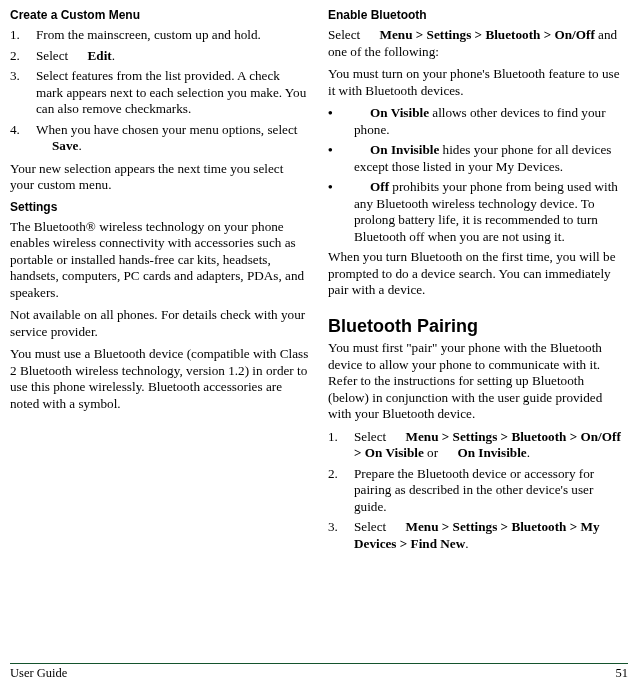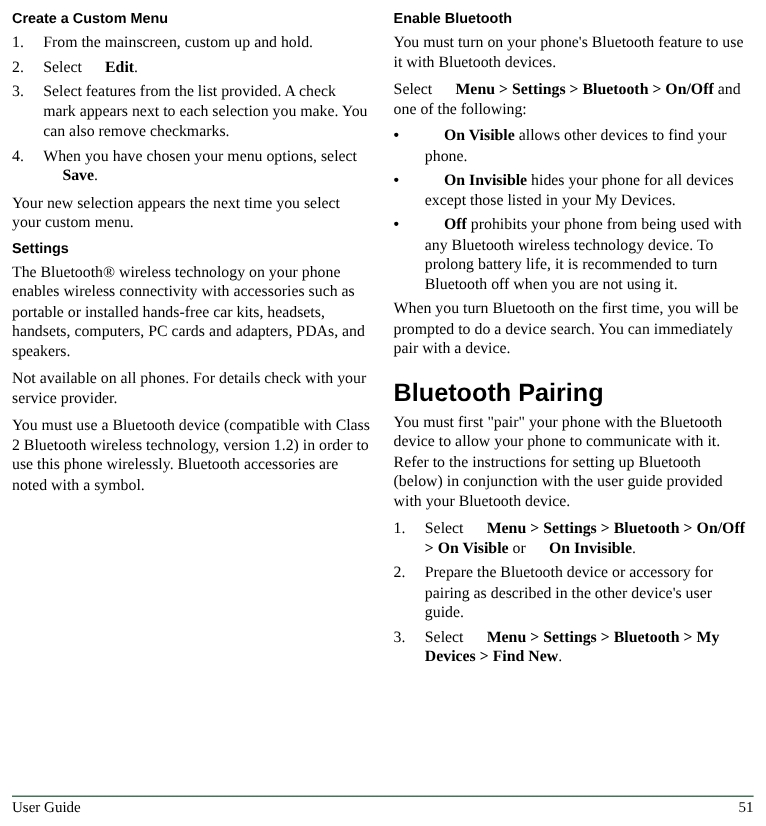--- a/index.html
+++ b/index.html
@@ -25,21 +25,21 @@
     }
     .h1 {
       font-family: Arial, Helvetica, sans-serif;
       font-weight: bold;
       font-size: 12px;
       margin-bottom: 4px;
     }
     .h2 {
       font-family: Arial, Helvetica, sans-serif;
       font-weight: bold;
-      font-size: 21px;
+      font-size: 18px;
       margin-bottom: 3px;
       margin-top: 16px;
     }
     .p {
       margin-bottom: 6px;
       font-stretch: condensed;
     }
     .ol {
       margin-bottom: 6px;
     }
@@ -110,22 +110,22 @@
     </div>
     <div class="p">Your new selection appears the next time you select your custom menu.</div>
     <div class="h1">Settings</div>
     <div class="p">The Bluetooth® wireless technology on your phone enables wireless connectivity with accessories such as portable or installed hands-free car kits, headsets, handsets, computers, PC cards and adapters, PDAs, and speakers.</div>
     <div class="p">Not available on all phones. For details check with your service provider.</div>
     <div class="p">You must use a Bluetooth device (compatible with Class 2 Bluetooth wireless technology, version 1.2) in order to use this phone wirelessly. Bluetooth accessories are noted with a symbol.</div>
   </div>
 
   <div class="col">
     <div class="h1">Enable Bluetooth</div>
+    <div class="p"><span>Select </span><b>Menu &gt; Settings &gt; Bluetooth &gt; On/Off</b><span> and one of the following:</span></div>
     <div class="p">You must turn on your phone's Bluetooth feature to use it with Bluetooth devices.</div>
-    <div class="p"><span>Select </span><b>Menu &gt; Settings &gt; Bluetooth &gt; On/Off</b><span> and one of the following:</span></div>
     <div>
       <div class="bullet">
         <div class="bullet-mark">•</div>
         <div class="bullet-txt"><b>On Visible</b><span> allows other devices to find your phone.</span></div>
       </div>
       <div class="bullet">
         <div class="bullet-mark">•</div>
         <div class="bullet-txt"><b>On Invisible</b><span> hides your phone for all devices except those listed in your My Devices.</span></div>
       </div>
       <div class="bullet">

